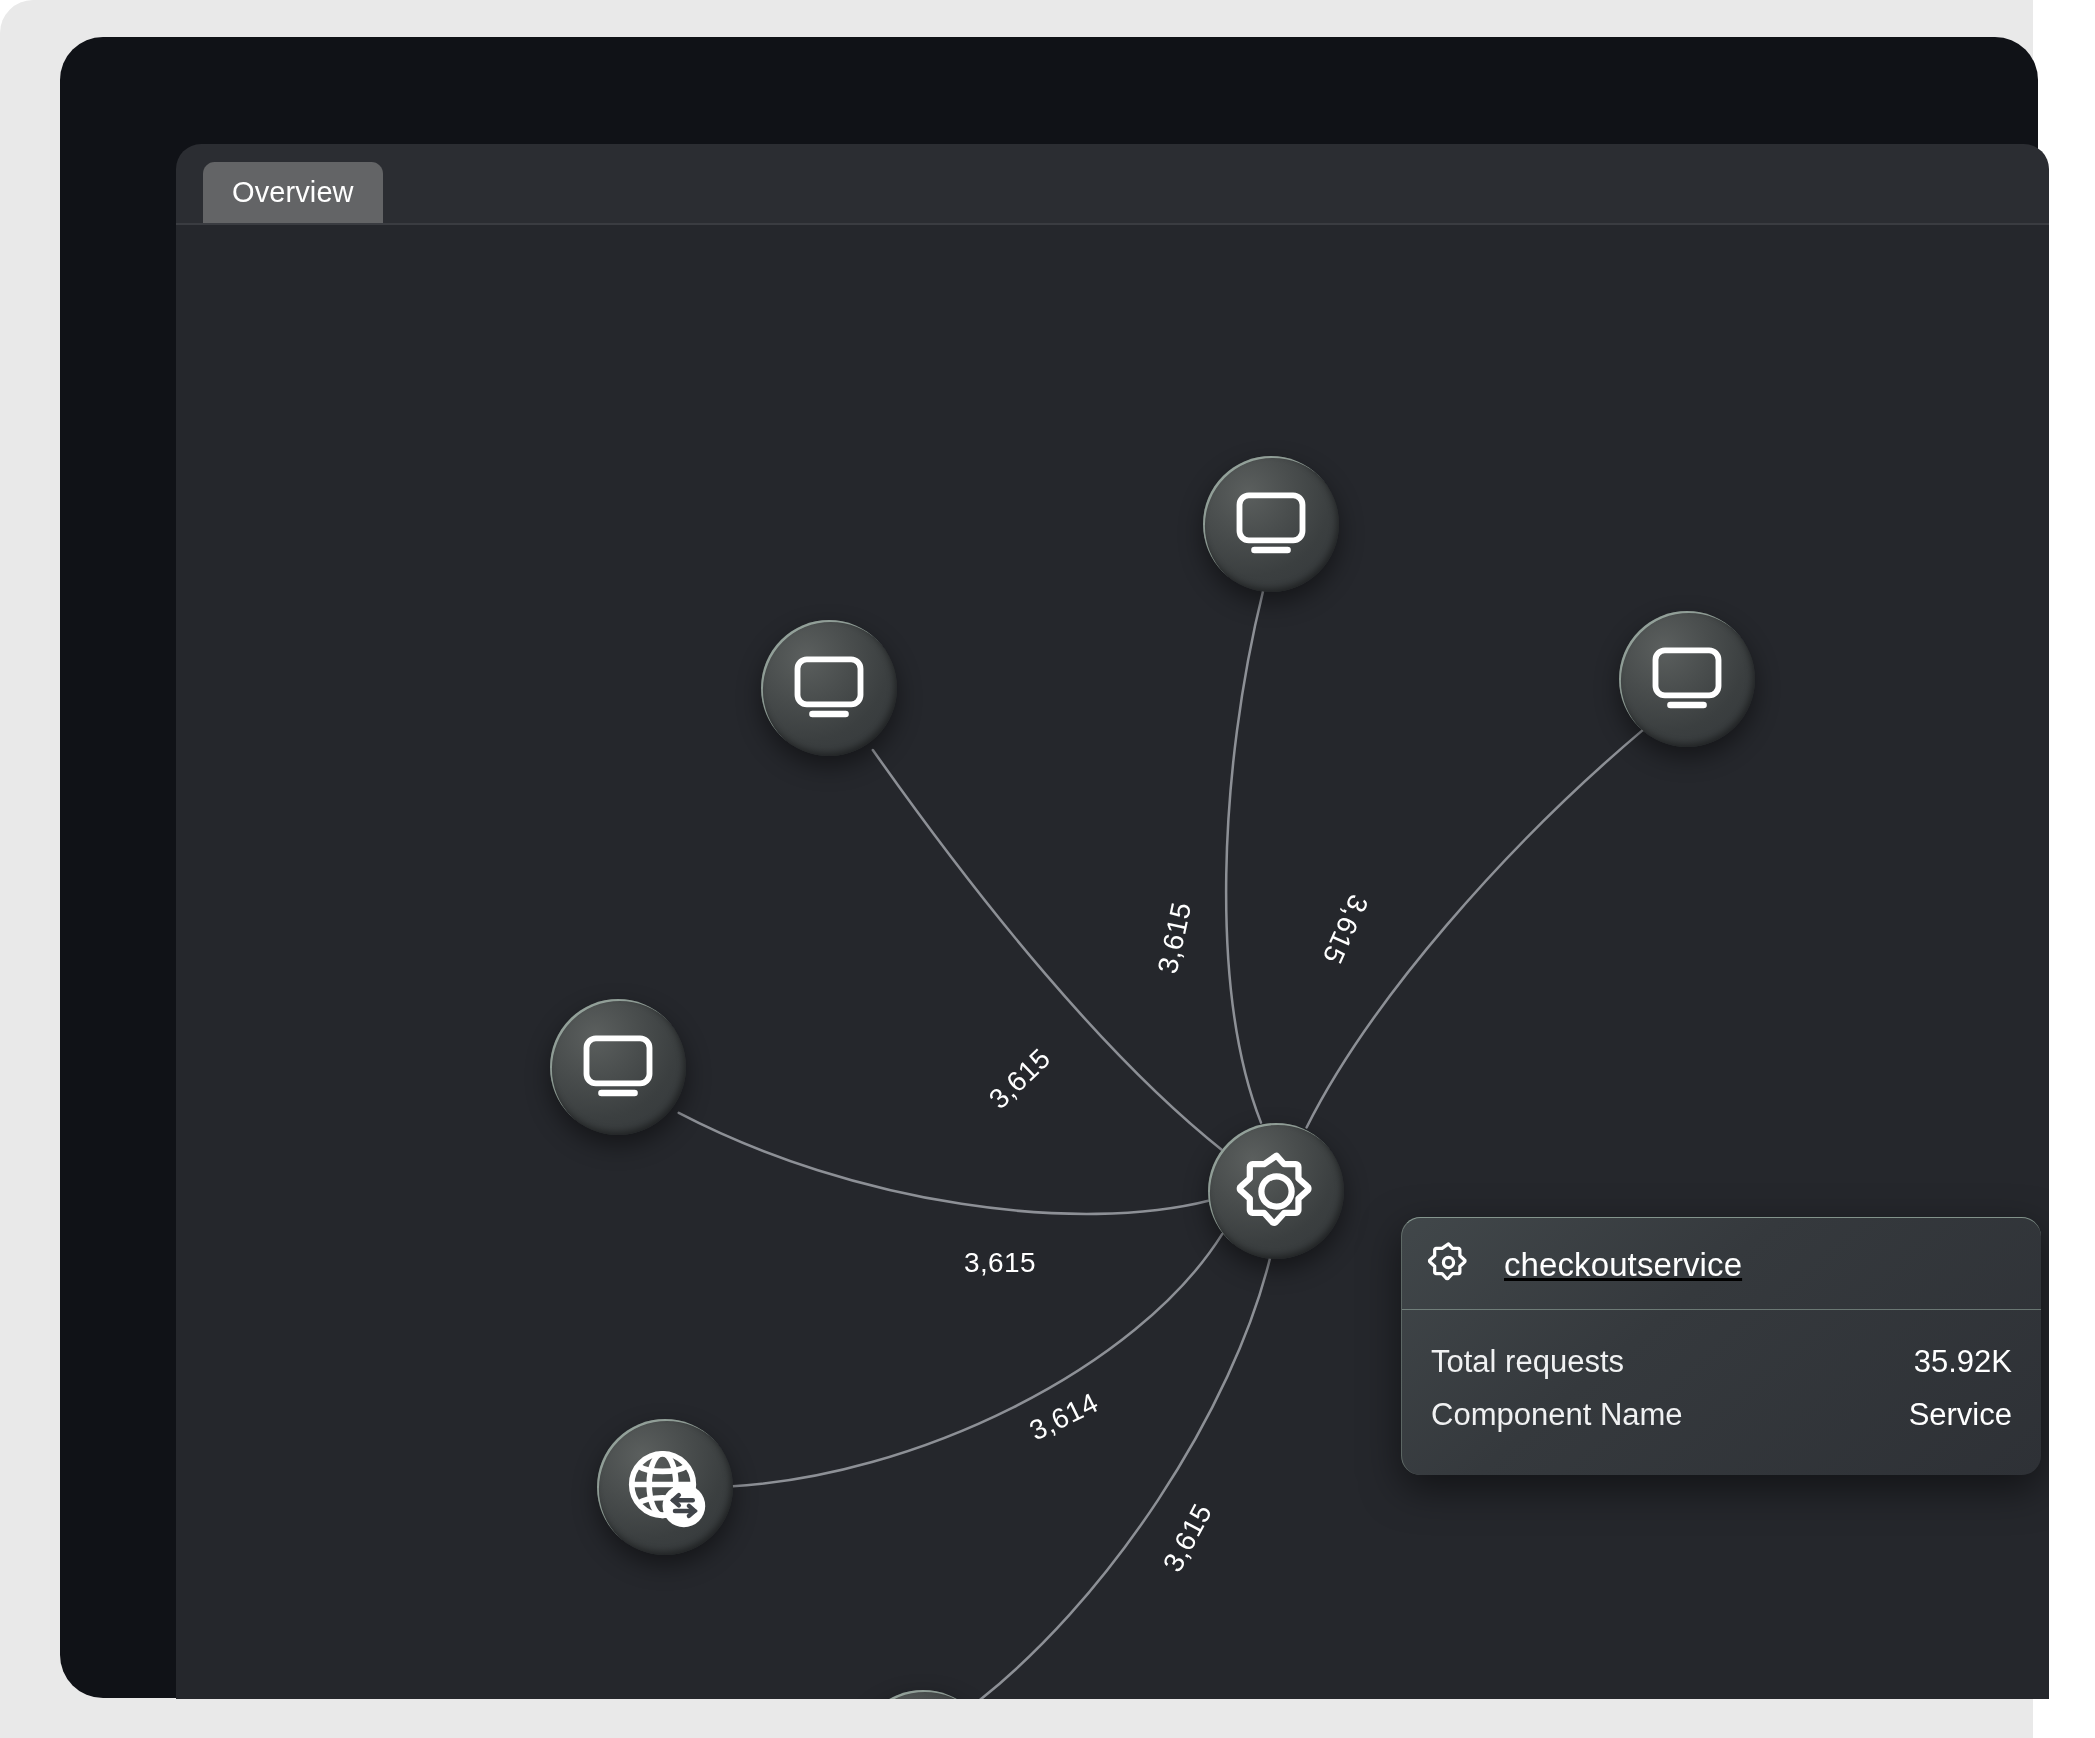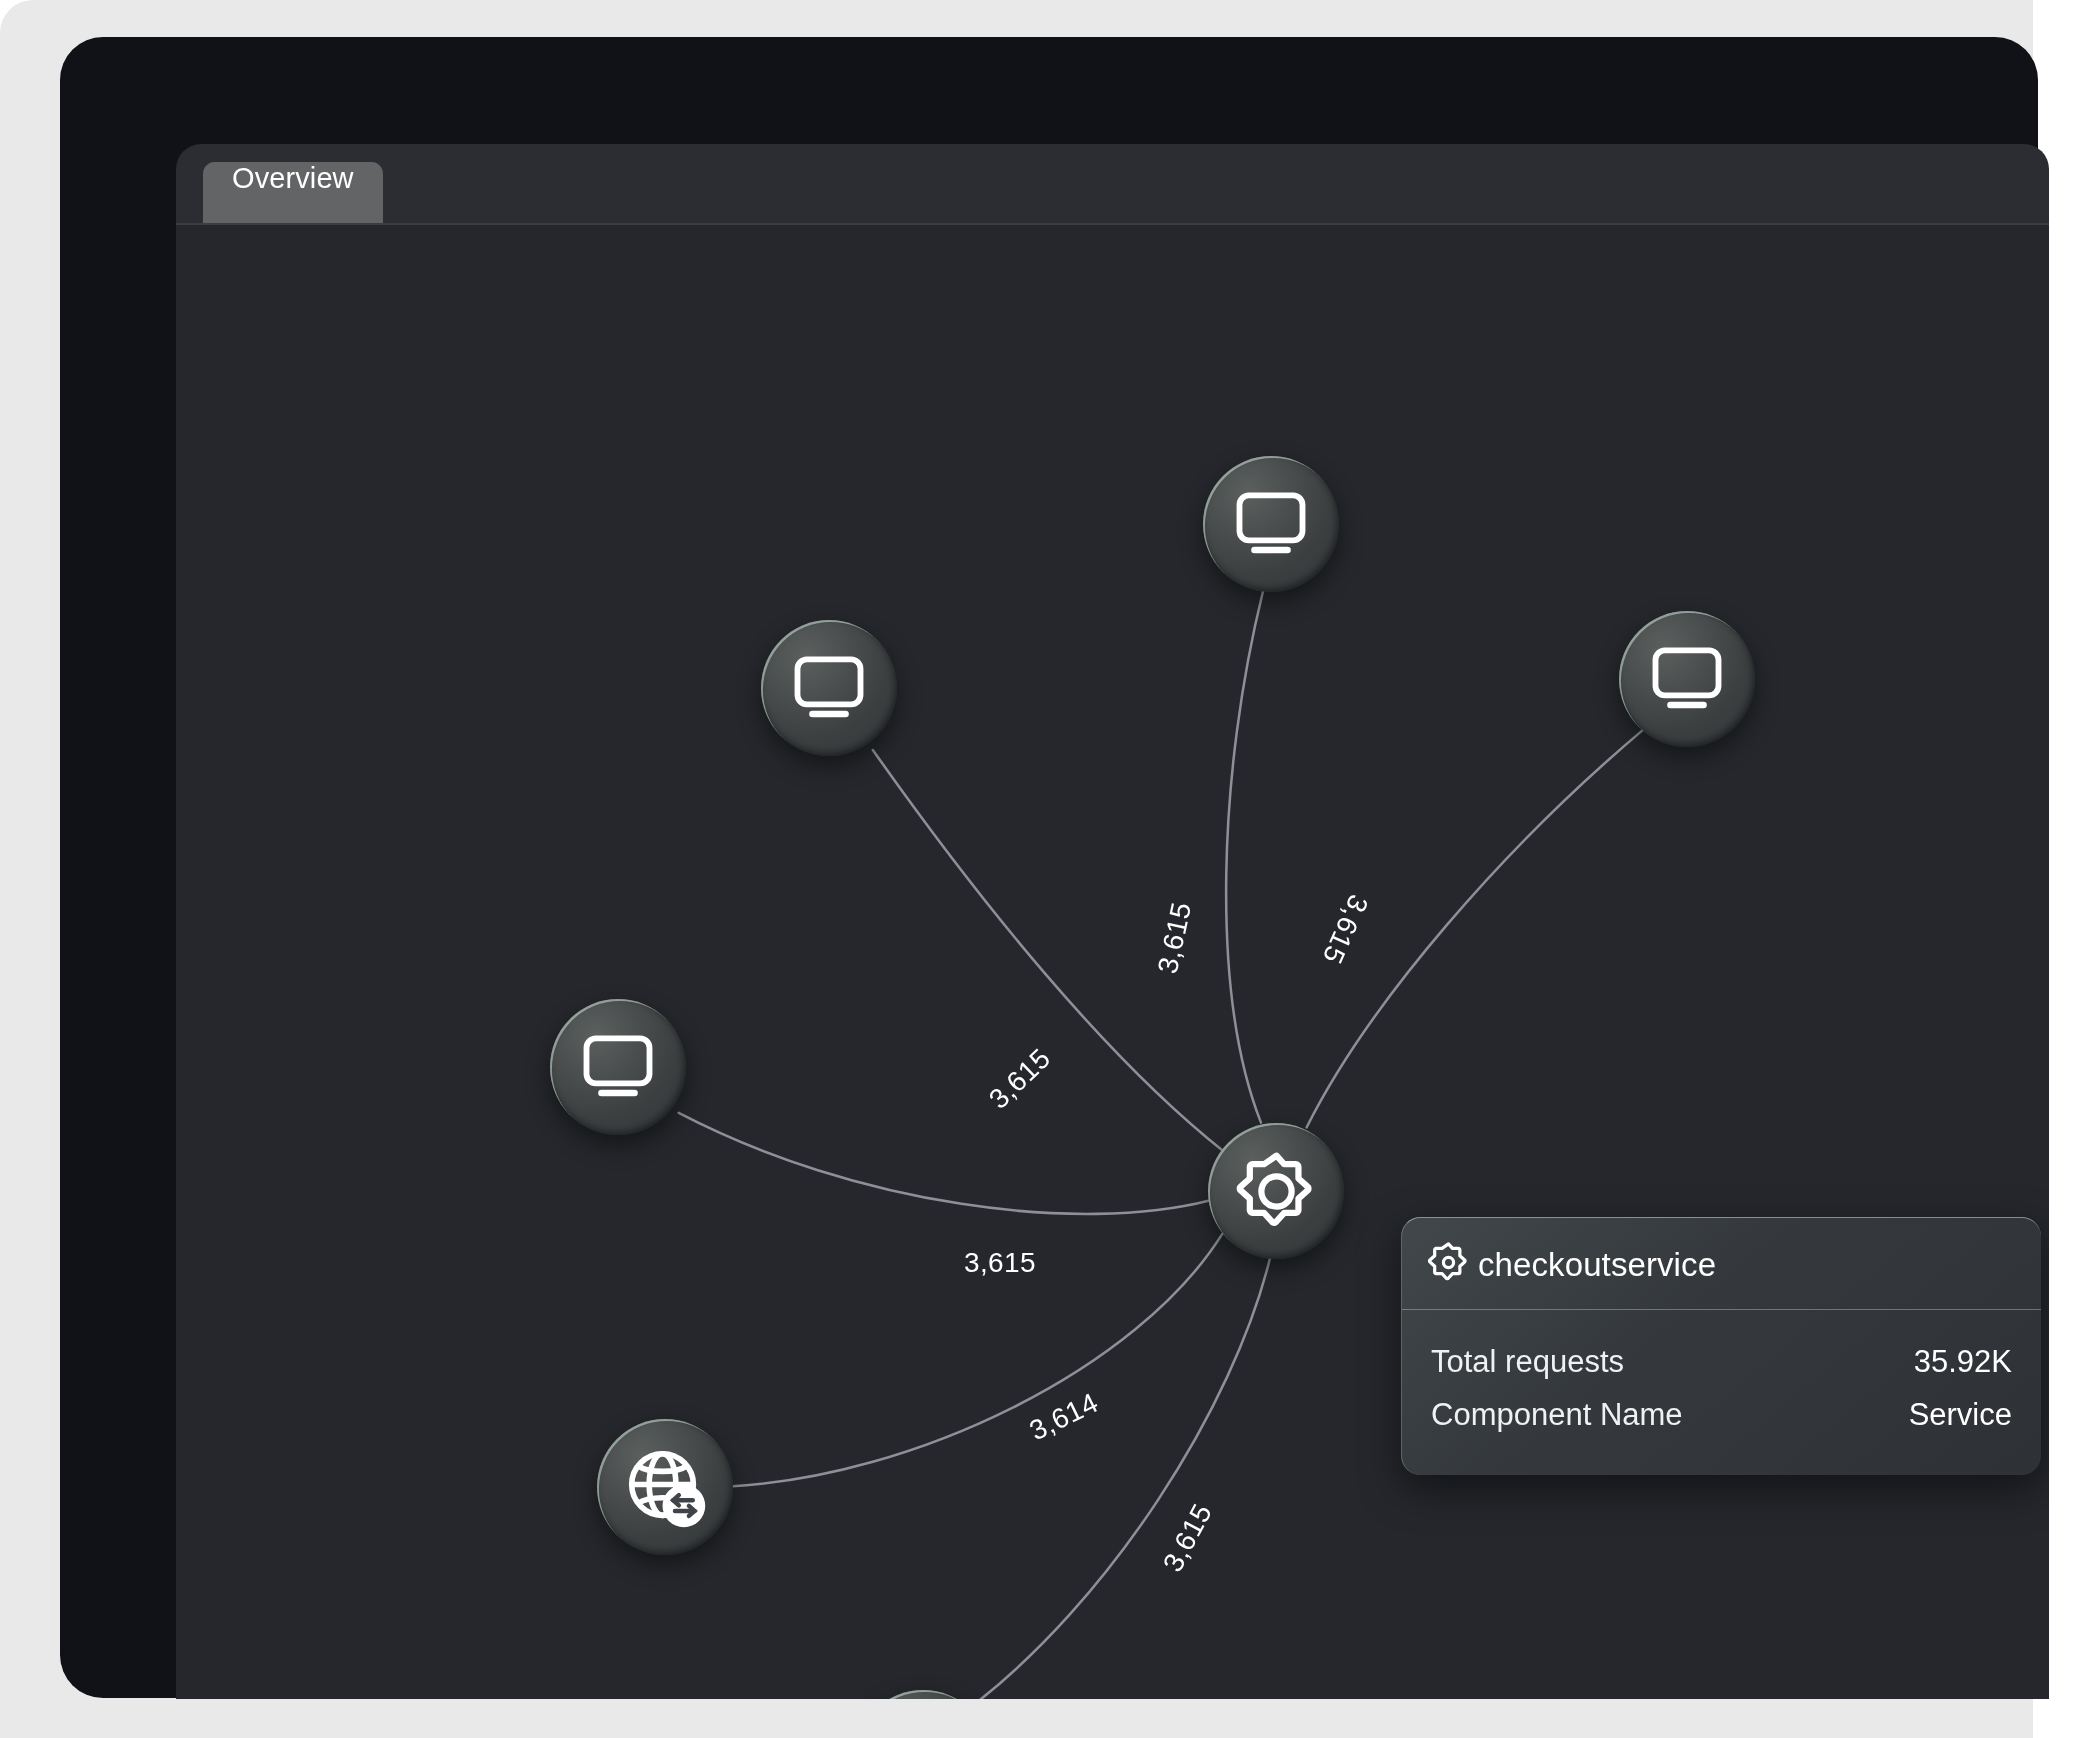--- a/index.html
+++ b/index.html
@@ -59,21 +59,21 @@
     width: 100%;
     height: 80px;
   }
   #tab-overview {
     position: absolute;
     left: 27px;
     top: 17.5px;
     height: 62px;
     padding: 0 29px;
     display: flex;
-    align-items: flex-start;
+    align-items: center;
     background: #636466;
     border-radius: 11.6px 11.6px 0 0;
     color: #ffffff;
     font-size: 29px;
     letter-spacing: 0.1px;
     cursor: pointer;
     user-select: none;
   }
   #tab-divider {
     position: absolute;
@@ -141,23 +141,24 @@
     border-radius: 19.4px;
     background: linear-gradient(140deg, #41474a 0%, #35393d 40%, #2e3136 100%);
     box-shadow: 0 13.6px 39px rgba(0,0,0,.5);
     overflow: hidden;
     border-top: 1.9px solid rgba(198,226,208,.55);
     border-left: 1.9px solid rgba(198,226,208,.30);
   }
   #tooltip-header {
     display: flex;
     align-items: center;
-    gap: 8px;
+    gap: 34px;
     padding: 23px 29px 21.3px 25px;
     border-bottom: 1.9px solid rgba(198,226,208,.38);
+    text-decoration: underline;
   }
   #tooltip-title {
     color: #ffffff;
     font-size: 33px;
     letter-spacing: 0.1px;
   }
   #tooltip-body { padding: 25px 29px 33px 29px; }
   .tooltip-row {
     display: flex;
     justify-content: space-between;

